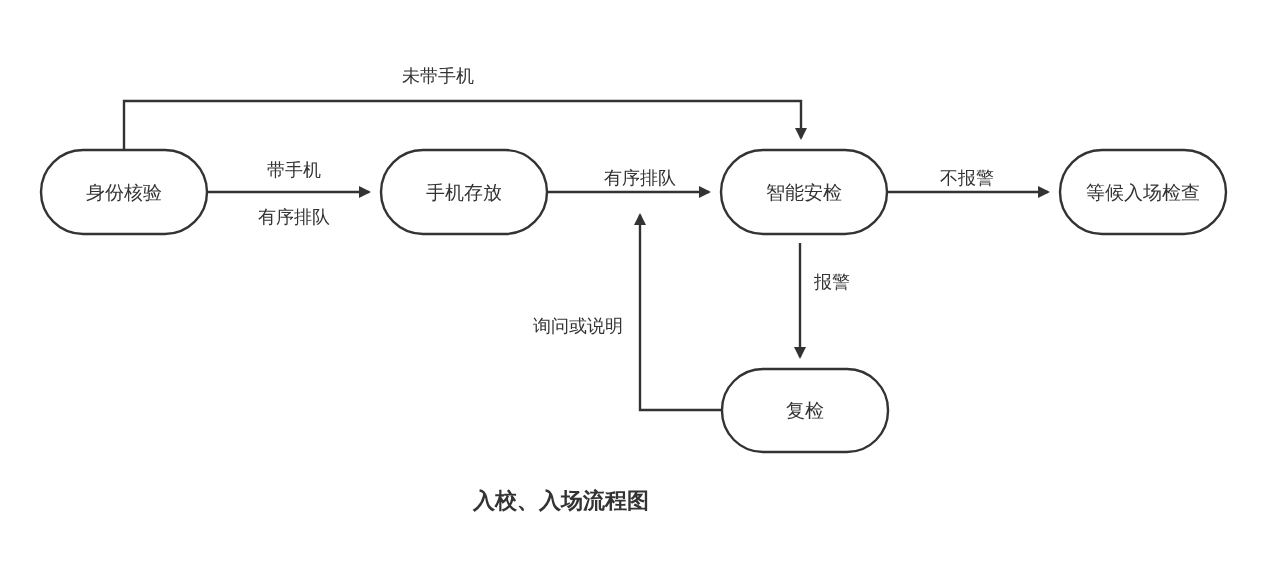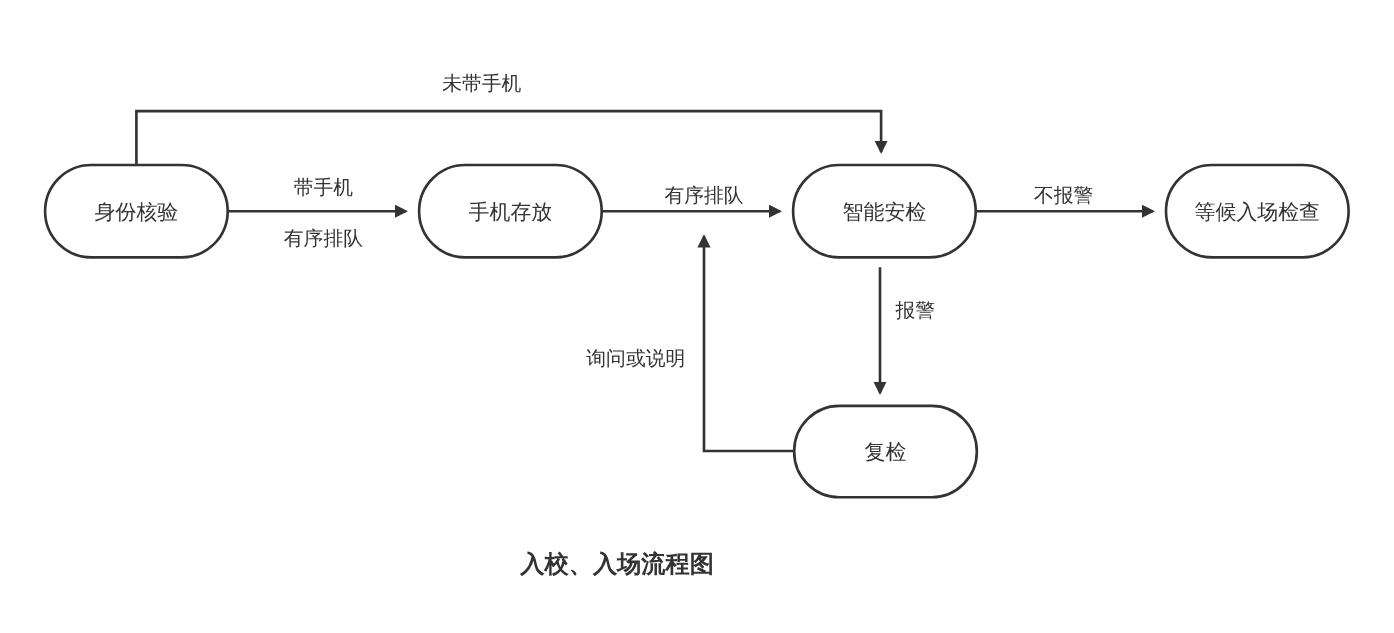--- a/index.html
+++ b/index.html
@@ -5,21 +5,21 @@
     html, body { margin: 0; padding: 0; background: #ffffff; }
     body { width: 1267px; height: 575px; position: relative; overflow: hidden;
            font-family: "DejaVu Sans", "Liberation Sans", sans-serif; }
     svg.diagram { position: absolute; left: 0; top: 0; }
     .node-rect { fill: #ffffff; stroke: #333333; stroke-width: 2.4; }
     .node-text { font-family: "DejaVu Sans", "Liberation Sans", sans-serif; font-size: 19px; fill: #333333; }
     .edge { fill: none; stroke: #333333; stroke-width: 2.4; }
     .edge-label { font-family: "DejaVu Sans", "Liberation Sans", sans-serif; font-size: 18px; fill: #333333; }
     .caption { position: absolute; left: 0; width: 1122px; top: 486px; text-align: center;
                font-family: "DejaVu Sans", "Liberation Sans", sans-serif; font-size: 22px;
-               font-weight: bold; color: #333333; margin-top: 12px; }
+               font-weight: bold; color: #333333; }
   </style>
 </head>
 <body>
 
 <svg class="diagram" width="1267" height="575" viewBox="0 0 1267 575">
   <defs>
     <marker id="arrow" markerWidth="12" markerHeight="12" refX="10" refY="6" orient="auto" markerUnits="userSpaceOnUse">
       <path d="M0,0 L12,6 L0,12 Z" fill="#333333"></path>
     </marker>
   </defs>

